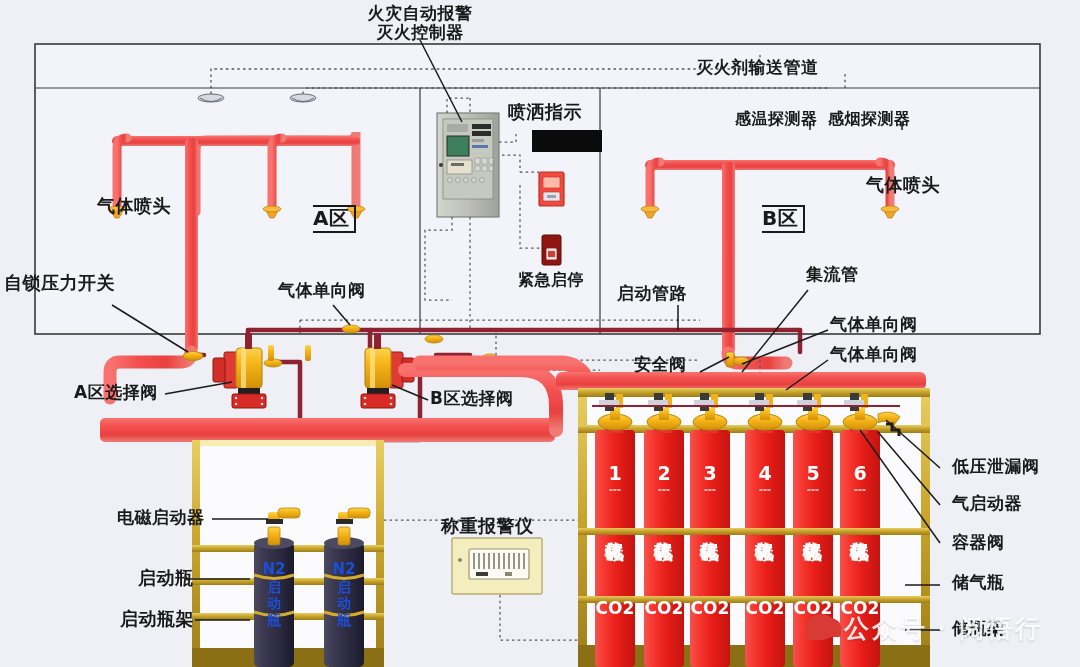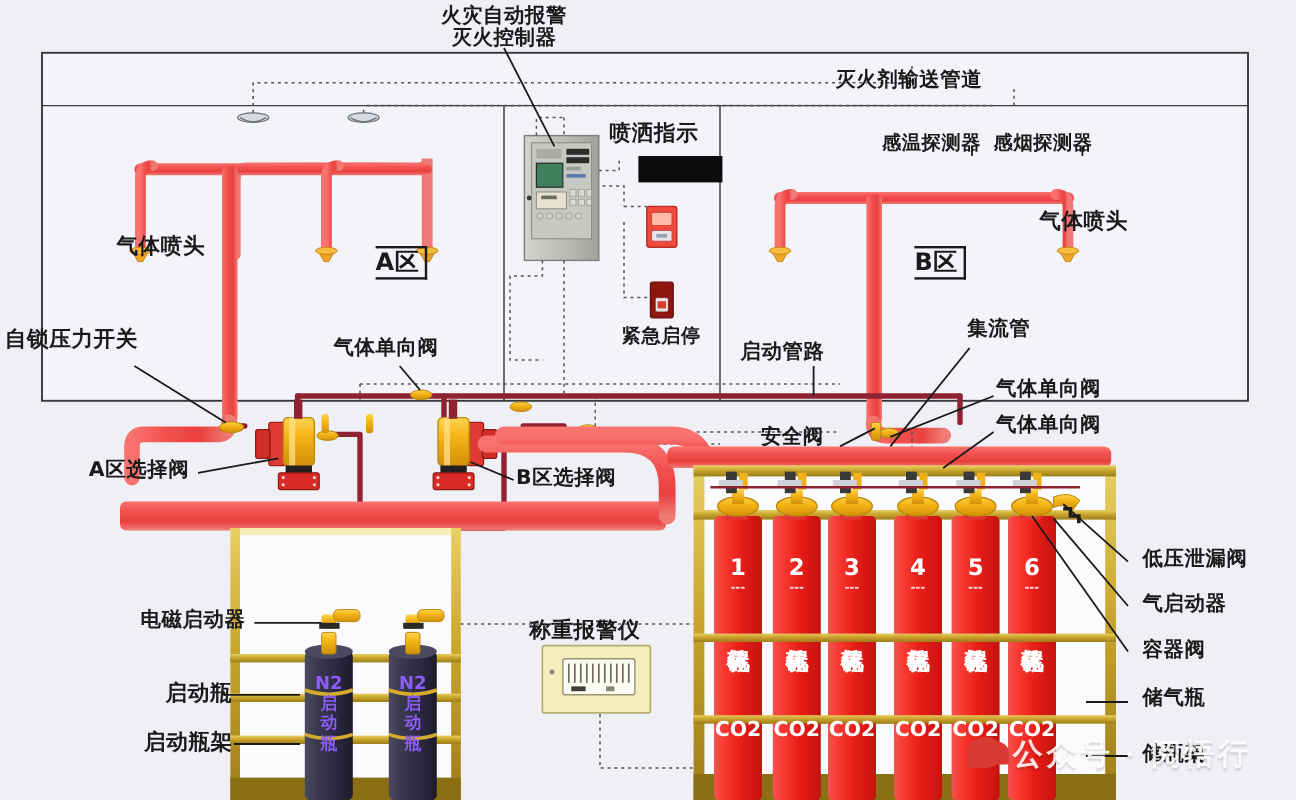--- a/index.html
+++ b/index.html
@@ -34,21 +34,21 @@
     background:#d83a34;border-radius:50% 50% 10% 50%;}
   
   .cylTxt{
     position:absolute;color:#fff;font-weight:700;text-align:center;
     font-family:"DejaVu Sans","Liberation Serif",serif;
   }
   .cylNum{font-size:19px;}
   .cylCN{font-size:19px;line-height:1.08;}
   .cylCO2{font-size:17px;letter-spacing:0px;}
   .cylTiny{font-size:4px;color:#ffd9d9;letter-spacing:.3px;}
-  .n2Txt{position:absolute;color:#8b5cf6;font-weight:700;text-align:center;
+  .n2Txt{position:absolute;color:#1d4ed8;font-weight:700;text-align:center;
     font-family:"DejaVu Sans","Liberation Serif",serif;}
   .n2main{font-size:15px;}
   .n2cn{font-size:14px;line-height:1.05;}
 </style>
 </head>
 <body>
 
 <div id="stage">
 
   <svg width="1080" height="667" viewBox="0 0 1080 667">

